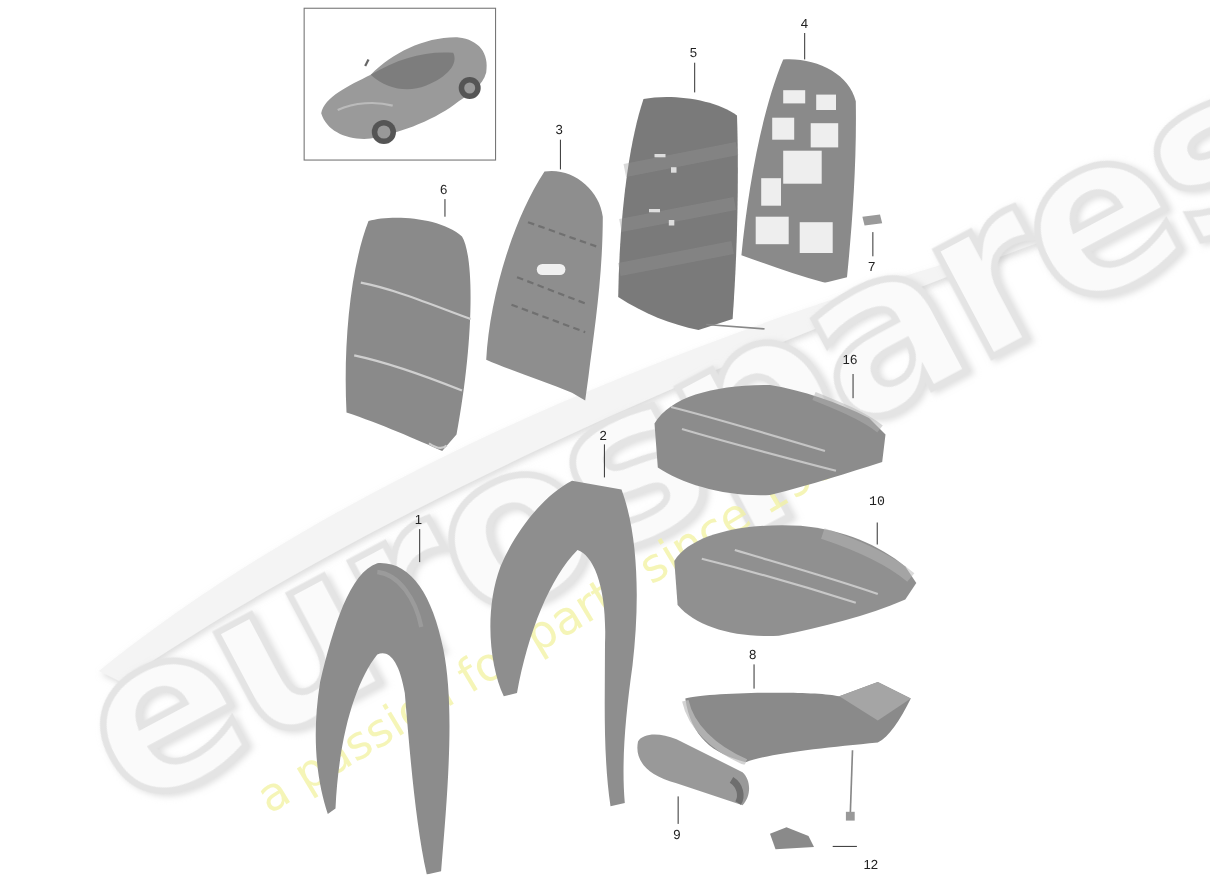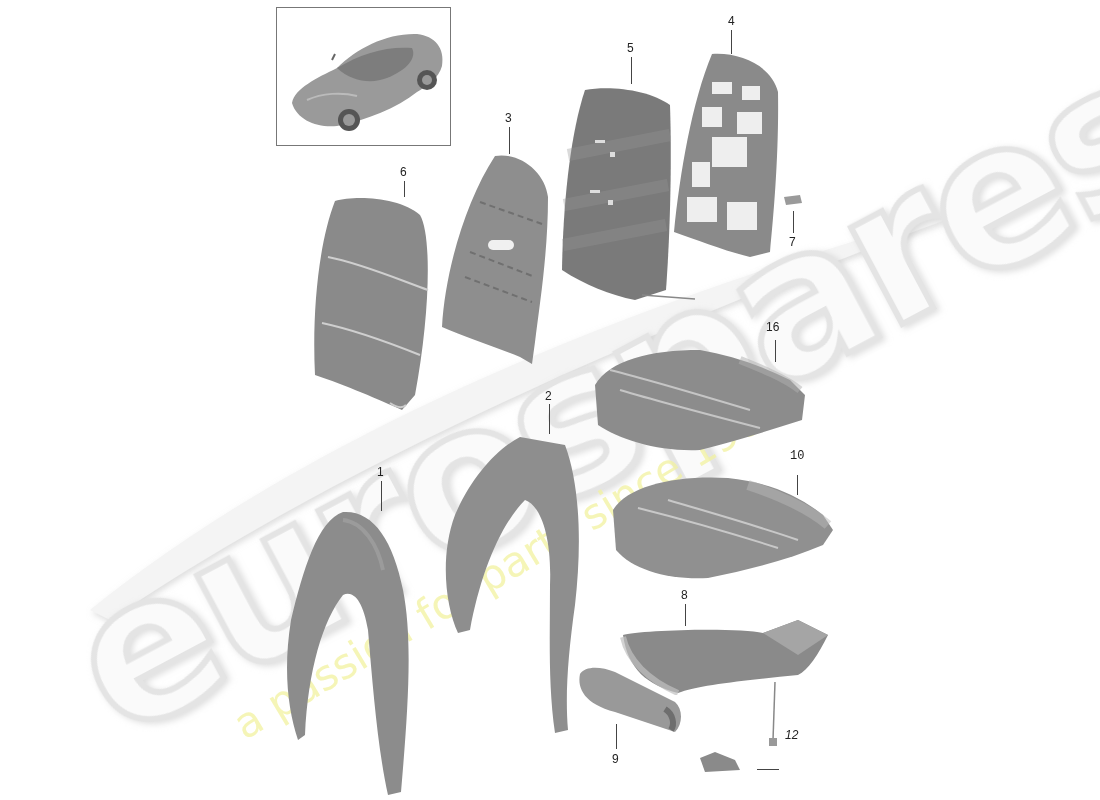--- a/index.html
+++ b/index.html
@@ -154,16 +154,16 @@
 
   <span class="callout" style="left:612px;top:753px;">9</span>
   <div class="leader" style="left:616px;top:724px;width:1px;height:25px;"></div>
 
   <span class="callout" style="left:790px;top:450px;font-family:Liberation Mono, monospace;">10</span>
   <div class="leader" style="left:797px;top:475px;width:1px;height:20px;"></div>
 
   <span class="callout" style="left:766px;top:321px;">16</span>
   <div class="leader" style="left:775px;top:340px;width:1px;height:22px;"></div>
 
-  <span class="callout" style="left:785px;top:729px;font-style:italic;">12</span>
+  <span class="callout" style="left:785px;top:780px;">12</span>
   <div class="leader" style="left:757px;top:769px;width:22px;height:1px;"></div>
 
 </div>
 
 </body></html>

